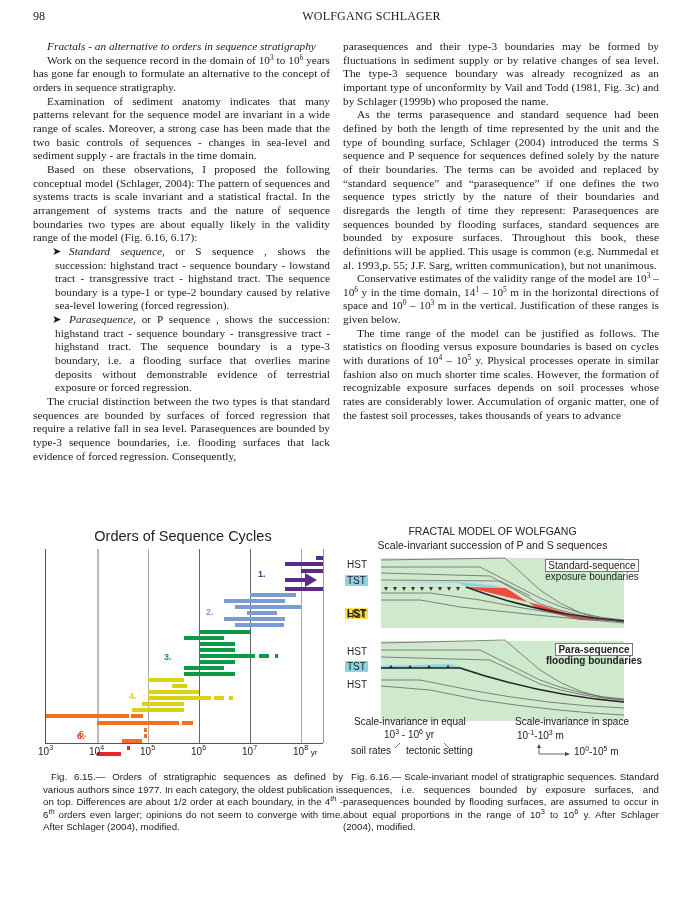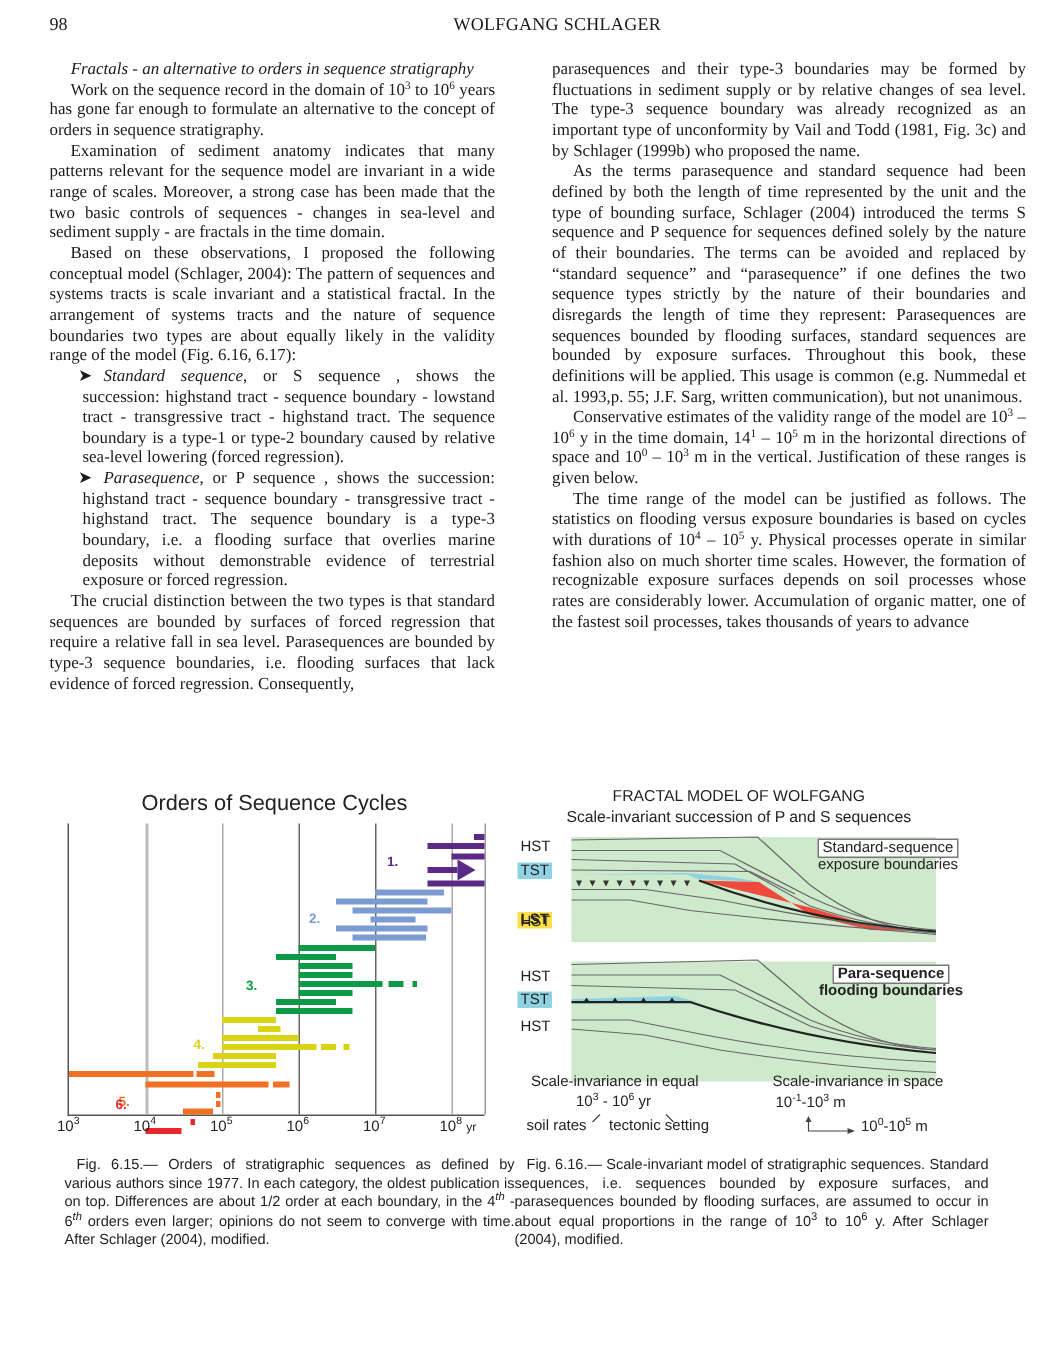--- a/index.html
+++ b/index.html
@@ -3,21 +3,21 @@
 <meta charset="utf-8">
 <style>
   html, body { margin:0; padding:0; background:#fff; }
   body { width:695px; height:900px; position:relative; overflow:hidden; color:#1a1a1a; }
   .serif { font-family: "Liberation Serif", "DejaVu Serif", serif; }
   .sans { font-family: "Liberation Sans", "DejaVu Sans", sans-serif; }
   #page-number { position:absolute; left:33px; top:9px; font-size:12px; }
   #running-head { position:absolute; left:0; width:695px; top:9px; text-align:center; font-size:12px; letter-spacing:0.2px;padding-left:24px; }
   .col { position:absolute; top:40px; font-size:11.3px; line-height:13.65px; text-align:justify; }
   #col-left { left:33px; width:297px; }
-  #col-right { left:343px; width:316px;margin-left:25px; }
+  #col-right { left:343px; width:316px; }
   .col p { margin:0; text-indent:14px; }
   .col p.noind { text-indent:0; }
   .sechead { font-style:italic; text-align:center; margin:0 0 8px 0; text-indent:0 !important; }
   .bullet { position:relative; padding-left:22px; margin:0; }
   .bullet .arrow { position:absolute; left:5px; top:0; }
   sup { font-size:7.5px; line-height:0; vertical-align:4px; }
   
   #chart-wrap { position:absolute; left:33px; top:524px; width:300px; height:240px; }
   #chart-title { position:absolute; left:0; width:300px; top:4px; text-align:center; font-size:14.5px; color:#222; }
   #plot { position:absolute; left:12px; top:25px; width:277px; height:194px; border-left:1px solid #555; border-bottom:1px solid #555; }

